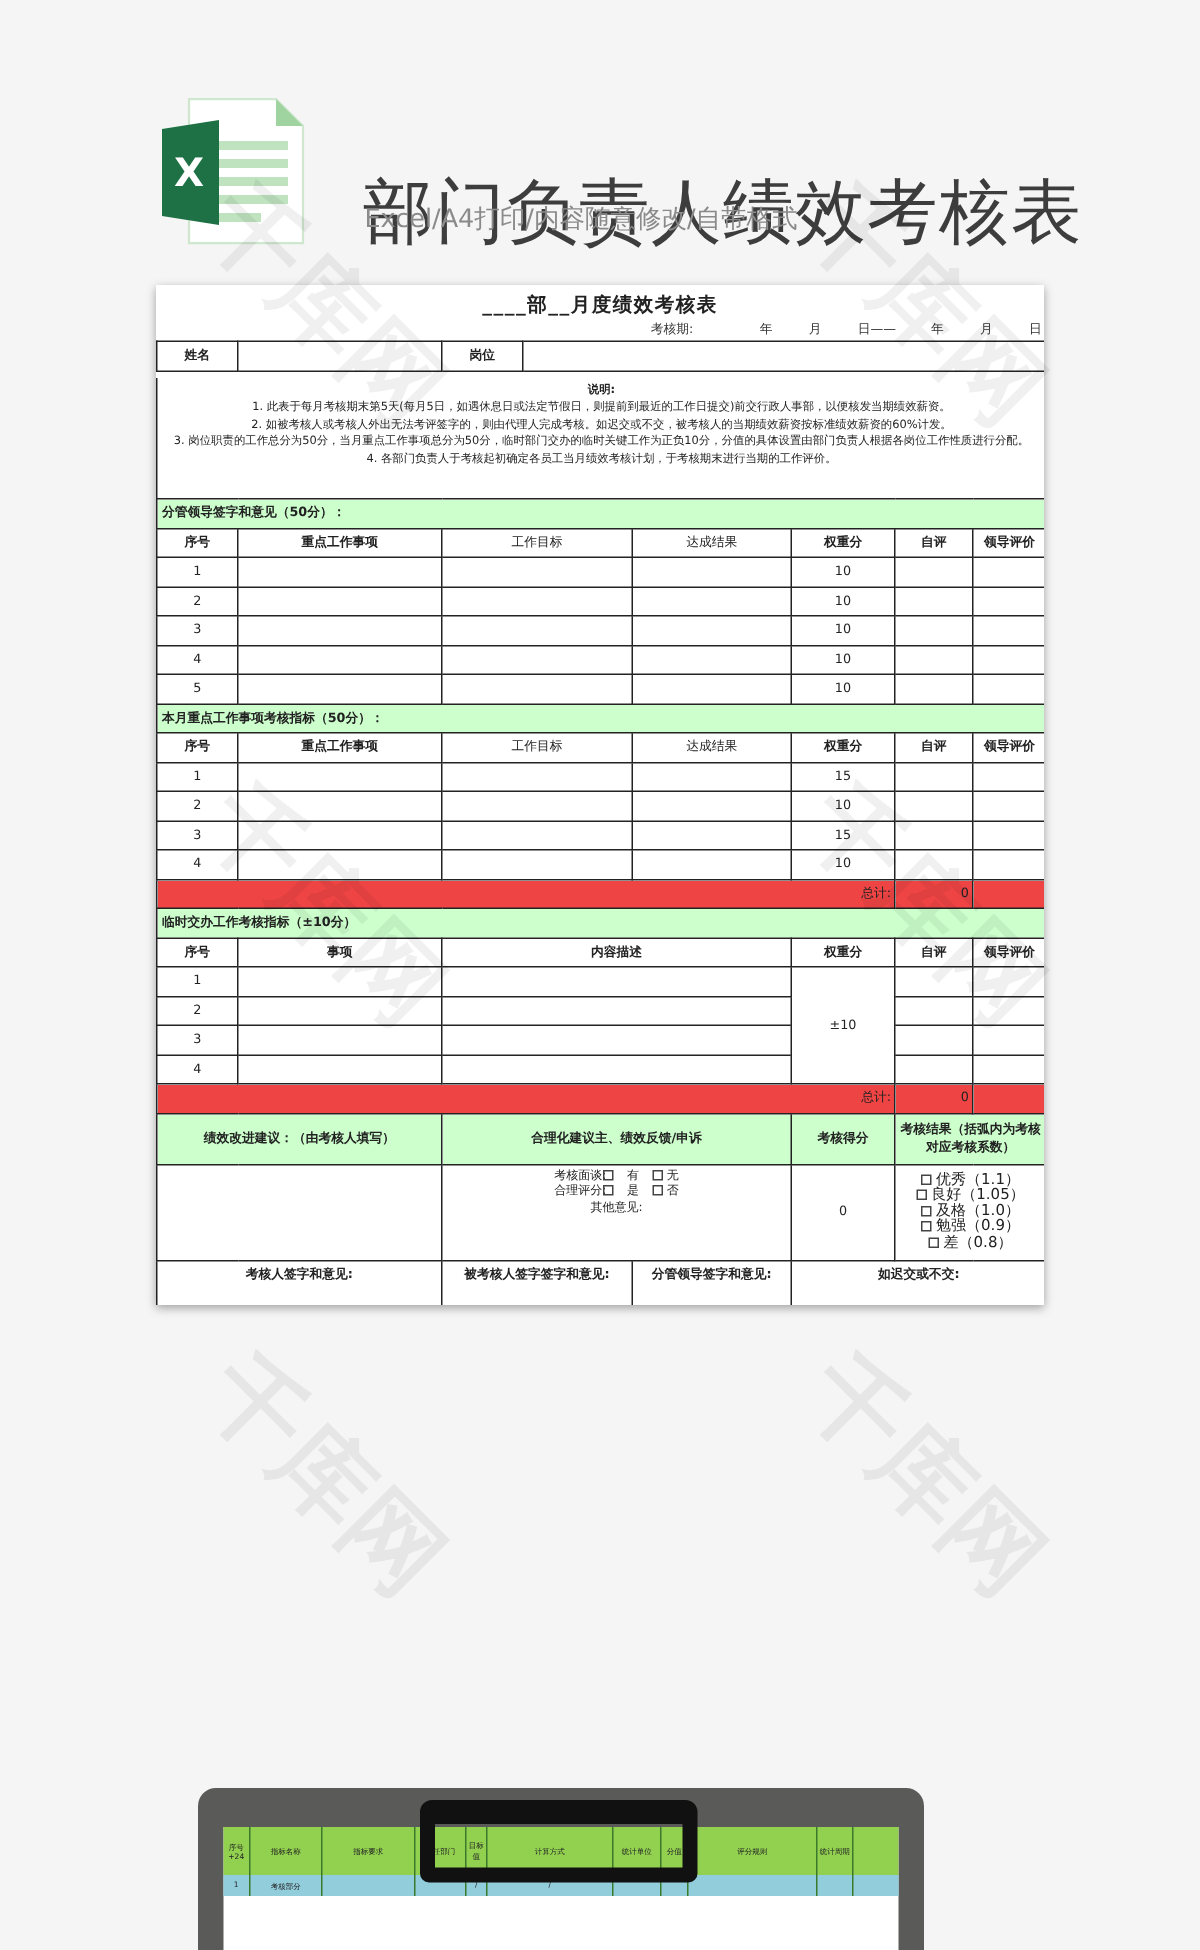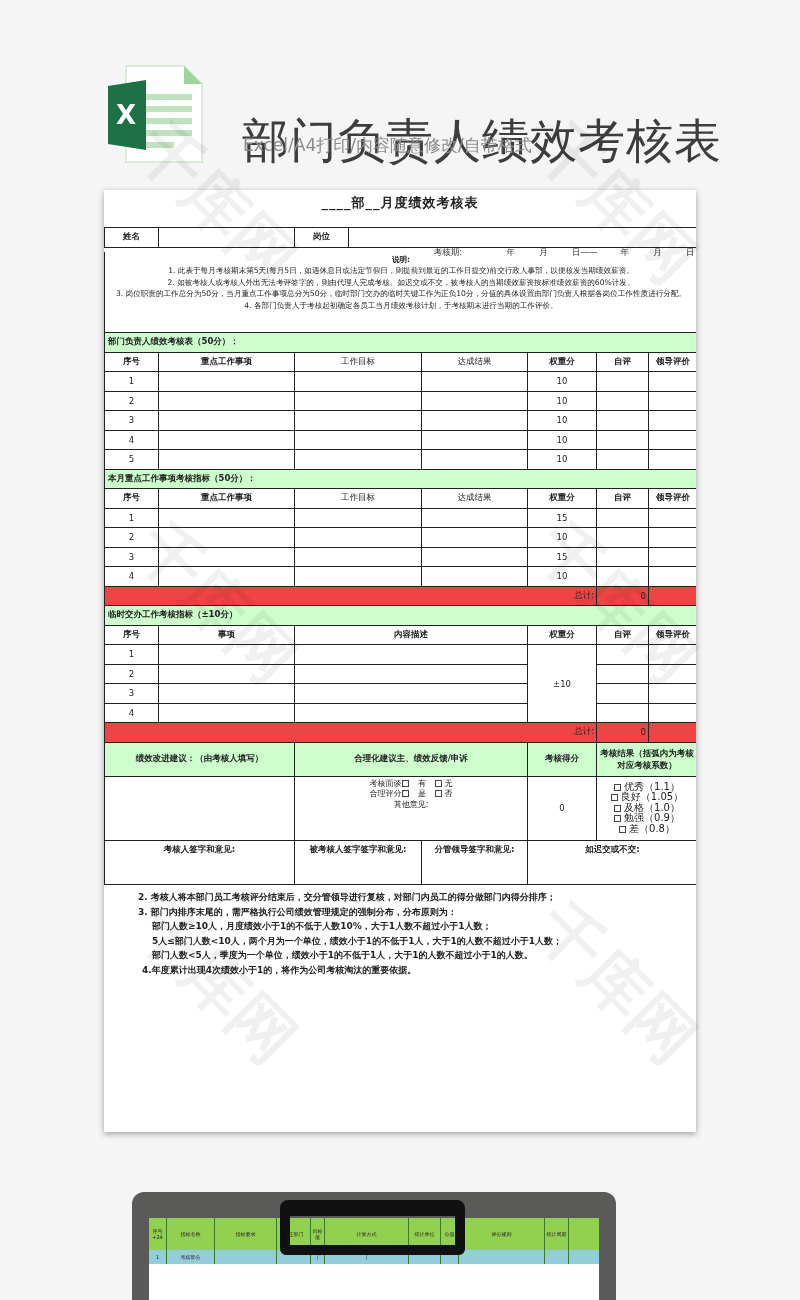--- a/index.html
+++ b/index.html
@@ -6,24 +6,24 @@
   html, body { width: 800px; height: 1300px; background: #f5f5f5; overflow: hidden; }
   body { font-family: "DejaVu Sans", "Liberation Sans", sans-serif; color: #222; position: relative; }
 
   
   .hdr { position: absolute; left: 0; top: 0; width: 800px; height: 185px; }
   .xl-icon { position: absolute; left: 106px; top: 64px; width: 98px; height: 100px; }
   .hdr-title { position: absolute; left: 242px; top: 72px; font-size: 47px; color: #3d3d3d; letter-spacing: 1px; font-weight: normal; white-space: nowrap; margin-top: 38px; }
   .hdr-sub { position: absolute; left: 243px; top: 134px; font-size: 17px; color: #8a8a8a; white-space: nowrap; }
 
   
-  .sheet { position: absolute; left: 104px; top: 190px; width: 592px; height: 942px; background: #fff; box-shadow: 0 2px 6px rgba(0,0,0,0.35); overflow: hidden; font-size: 9px; }
+  .sheet { position: absolute; left: 104px; top: 190px; width: 592px; height: 680px; background: #fff; box-shadow: 0 2px 6px rgba(0,0,0,0.35); overflow: hidden; font-size: 9px; }
   .sheet-title { position: absolute; left: 0; top: 4px; width: 100%; text-align: center; font-size: 13px; font-weight: bold; letter-spacing: 1px; }
   .period { position: absolute; right: 0; top: 24px; font-size: 8.5px; color: #333; white-space: nowrap; }
-  .period span { display: inline-block; margin-top: 33px; }
+  .period span { display: inline-block; }
 
   table.grid { position: absolute; left: 0; width: 594px; border-collapse: collapse; table-layout: fixed; padding-left: 48px; }
   table.grid td { border: 1px solid #222; height: 19.5px; text-align: center; vertical-align: middle; font-size: 8.5px; padding: 0 2px; overflow: hidden; white-space: nowrap; }
   .b { font-weight: bold; }
   .sec { background: #ccffcc; text-align: left !important; font-weight: bold; padding-left: 3px !important; }
   .tot { background: #ef4444; }
   .green { background: #ccffcc; }
   .left { text-align: right; }
   .right { text-align: right !important; }
 
@@ -105,21 +105,21 @@
         <col style="width:54px">
         <col style="width:136px">
         <col style="width:127px">
         <col style="width:106px">
         <col style="width:69px">
         <col style="width:52px">
         <col>
       </colgroup>
     <tbody>
         <tr>
-          <td colspan="7" class="sec">部门负责人绩效考核表（50分）：</td>
+          <td colspan="7" class="sec">分管领导签字和意见（50分）：</td>
         </tr>
     <tr>
       <td class="b">序号</td>
       <td class="b">重点工作事项</td>
       <td>工作目标</td>
       <td>达成结果</td>
       <td class="b">权重分</td>
       <td class="b">自评</td>
       <td class="b">领导评价</td>
     </tr>

